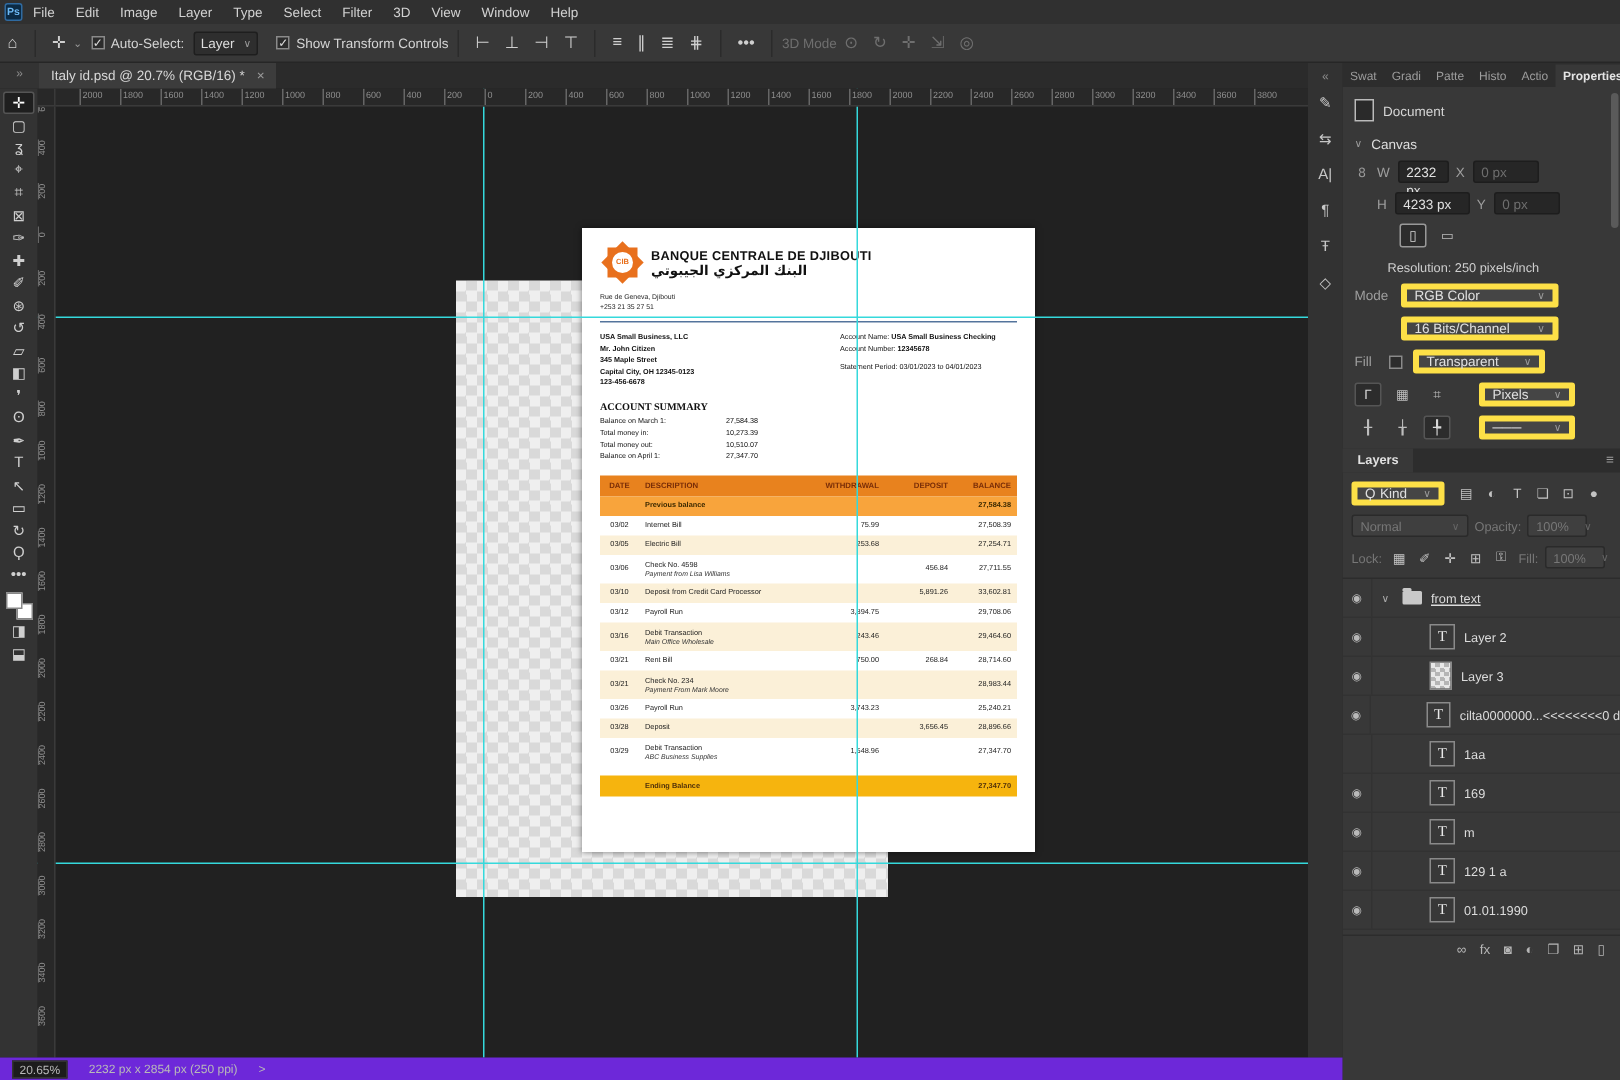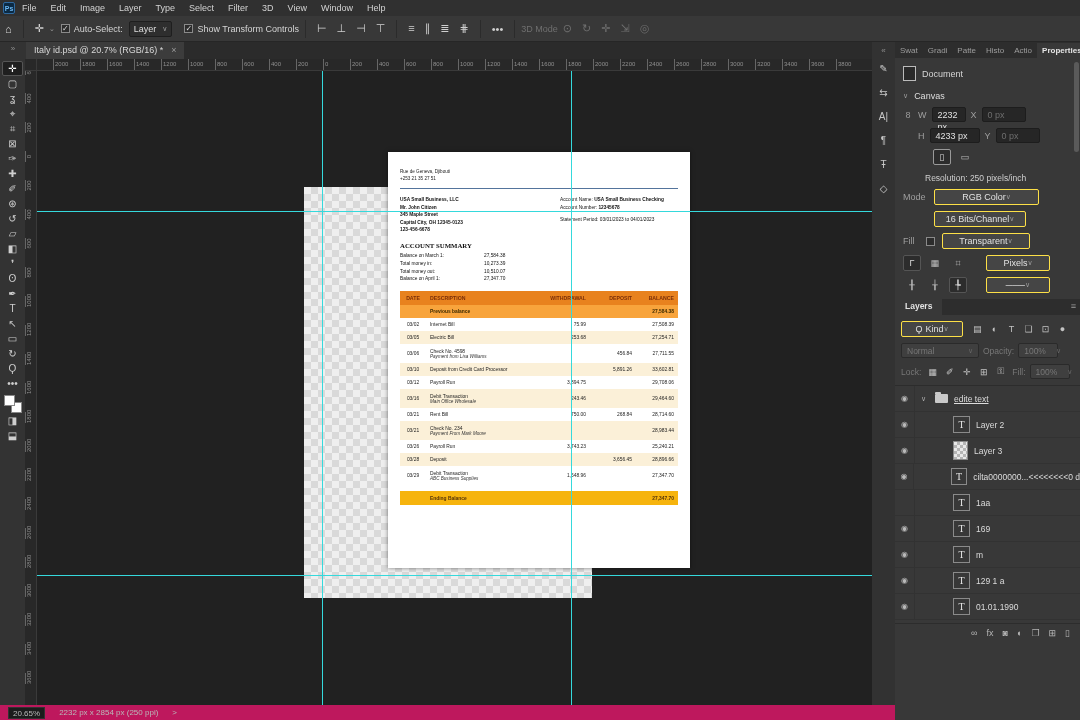--- a/index.html
+++ b/index.html
@@ -83,21 +83,21 @@
   .ptab.active{background:#383838;color:#e4e4e4;font-weight:bold}
   .ptab-menu{margin-left:auto;color:#9d9d9d;font-size:9px;padding-right:4px}
   .prop-doc{display:flex;align-items:center;gap:6px;margin:8px 8px 0 8px;font-size:9px;color:#d5d5d5}
   .doc-ic{width:13px;height:15px;border:1px solid #bbb;background:#2a2a2a;font-size:8px;text-align:center;color:#ddd}
   .sec-head{display:flex;gap:6px;font-size:9px;color:#dedede;margin:10px 8px 0 8px;align-items:center}
   .sec-chev{font-size:7px;color:#9a9a9a}
   .frow{display:flex;align-items:center;margin:6px 8px 0 8px;gap:5px;font-size:9px}
   .flabel{color:#9f9f9f;font-size:9px}
   .input{background:#262626;border:1px solid #1d1d1d;border-radius:2px;color:#e0e0e0;font-size:9px;padding:1px 5px;height:15px;line-height:12px}
   .input.dis{color:#6e6e6e}
-  .pselect{background:#454545;border:1px solid #fde047;border-radius:2px;color:#e0e0e0;font-size:9px;height:16px;display:flex;align-items:center;justify-content:center;padding:0 5px}
+  .pselect{background:#454545;border:4px solid #fde047;border-radius:2px;color:#e0e0e0;font-size:9px;height:16px;display:flex;align-items:center;justify-content:space-between;padding:0 5px}
   .icon-btn{width:18px;height:16px;background:#2c2c2c;border:1px solid #555;border-radius:2px;color:#d8d8d8;font-size:9px;display:flex;align-items:center;justify-content:center}
   .icon-btn.flat{background:transparent;border-color:transparent;color:#bdbdbd}
   .res-text{font-size:8.5px;color:#cfcfcf;margin:8px 8px 0 30px}
   .chain8{color:#9a9a9a;font-size:9px;width:10px;text-align:center}
   .scrollbar{position:absolute;right:1px;top:20px;width:5px;height:90px;background:#5a5a5a;border-radius:3px}
 
   
   .lpanel-tab{display:flex;background:#2d2d2d;height:16px;margin-top:6px}
   .ltab{background:#383838;color:#e2e2e2;font-size:8.5px;font-weight:bold;padding:0 10px;line-height:15px}
   .lfilter{display:flex;align-items:center;gap:3px;margin:6px 6px 0 6px}
@@ -114,21 +114,21 @@
   .thumbPx{width:15px;height:19px;border:1px solid #8a8a8a;background:repeating-conic-gradient(#b5b5b5 0% 25%,#e8e8e8 0% 50%) 0 0/6px 6px}
   .folder-ic{width:13px;height:9px;background:#c9c9c9;position:relative;border-radius:1px}
   .folder-ic:before{content:"";position:absolute;left:0;top:-2px;width:6px;height:2px;background:#c9c9c9;border-radius:1px 1px 0 0}
   .lname{font-size:8.5px;color:#dcdcdc;white-space:nowrap}
   .lname.group{text-decoration:underline}
   .lbottom{display:flex;justify-content:flex-end;gap:9px;padding:4px 10px 0 0;border-top:1px solid #2c2c2c}
   .lb-ic{color:#b5b5b5;font-size:9px}
   .indent{width:26px}
 
   
-  .statusbar{position:absolute;left:0;top:705px;width:895px;height:15px;background:#be185d;z-index:58;display:flex;align-items:center;gap:14px;color:#b9b9b9;font-size:8px;padding-left:8px}
+  .statusbar{position:absolute;left:0;top:705px;width:895px;height:15px;background:#6d28d9;z-index:58;display:flex;align-items:center;gap:14px;color:#b9b9b9;font-size:8px;padding-left:8px}
   .zoom-box{background:#1c1c1c;border:1px solid #333;padding:0 4px;height:12px;line-height:11px}
   .corner-box{position:absolute;left:25px;top:59px;width:12px;height:12px;background:#282828;z-index:45;border-right:1px solid #3a3a3a;border-bottom:1px solid #3a3a3a}
 </style>
 </head>
 <body>
 
 <div class="menubar">
   <div class="ps-logo">Ps</div>
   <div id="menu-items" style="display:flex">
       <span class="menu-item">File</span>
@@ -278,20 +278,31 @@
     <span class="rlabel-v" style="top: 516px; left: 0px; transform: rotate(-90deg) translateX(-10px);">3000</span>
     <span class="rlabel-v" style="top: 545px; left: 0px; transform: rotate(-90deg) translateX(-10px);">3200</span>
     <span class="rlabel-v" style="top: 574px; left: 0px; transform: rotate(-90deg) translateX(-10px);">3400</span>
     <span class="rlabel-v" style="top: 603px; left: 0px; transform: rotate(-90deg) translateX(-10px);">3600</span>
   </div>
 <div class="corner-box"></div>
 
 <div class="checker"></div>
 
 <div class="page serif">
+  <div class="logo-row">
+    <div class="star">
+      <i></i>
+        <i class="r"></i>
+      <span class="core">CIB</span>
+    </div>
+    <div>
+      <div class="bank-name">BANQUE CENTRALE DE DJIBOUTI</div>
+      <div class="bank-name-ar">البنك المركزي الجيبوتي</div>
+    </div>
+  </div>
   <div class="addr serif">
     <div>Rue de Geneva, Djibouti</div>
     <div>+253 21 35 27 51</div>
   </div>
   <div class="hr"></div>
   <div class="info-row">
     <div class="cust serif" id="customer-block">
         <div>USA Small Business, LLC</div>
         <div>Mr. John Citizen</div>
         <div>345 Maple Street</div>
@@ -512,21 +523,21 @@
   <div class="res-text">Resolution: 250 pixels/inch</div>
   <div class="frow">
     <span class="flabel" style="width:26px">Mode</span>
     <div class="pselect" style="width:105px">
       <span>RGB Color</span>
       <span class="dd-arrow">∨</span>
     </div>
   </div>
   <div class="frow">
     <span class="flabel" style="width:26px"></span>
-    <div class="pselect" style="width:92px">
+    <div class="pselect" style="width:105px">
       <span>16 Bits/Channel</span>
       <span class="dd-arrow">∨</span>
     </div>
   </div>
   <div class="frow">
     <span class="flabel" style="width:16px">Fill</span>
     <span class="checkbox" style="margin:0 2px"></span>
     <div class="pselect" style="width:88px">
       <span>Transparent</span>
       <span class="dd-arrow">∨</span>
@@ -600,21 +611,21 @@
     <div class="dim-select" style="width:40px">
       <span>100%</span>
       <span class="dd-arrow" style="color:#666">∨</span>
     </div>
   </div>
   <div class="layers-list" id="layers-list">
       <div class="layer-row">
         <span class="eye-cell">◉</span>
         <span class="l-chev">∨</span>
         <span class="folder-ic"></span>
-        <span class="lname group">edite text</span>
+        <span class="lname group">from text</span>
       </div>
       <div class="layer-row">
         <span class="eye-cell">◉</span>
         <span class="indent"></span>
         <span class="thumbT">T</span>
         <span class="lname">Layer 2</span>
       </div>
       <div class="layer-row">
         <span class="eye-cell">◉</span>
         <span class="indent"></span>

